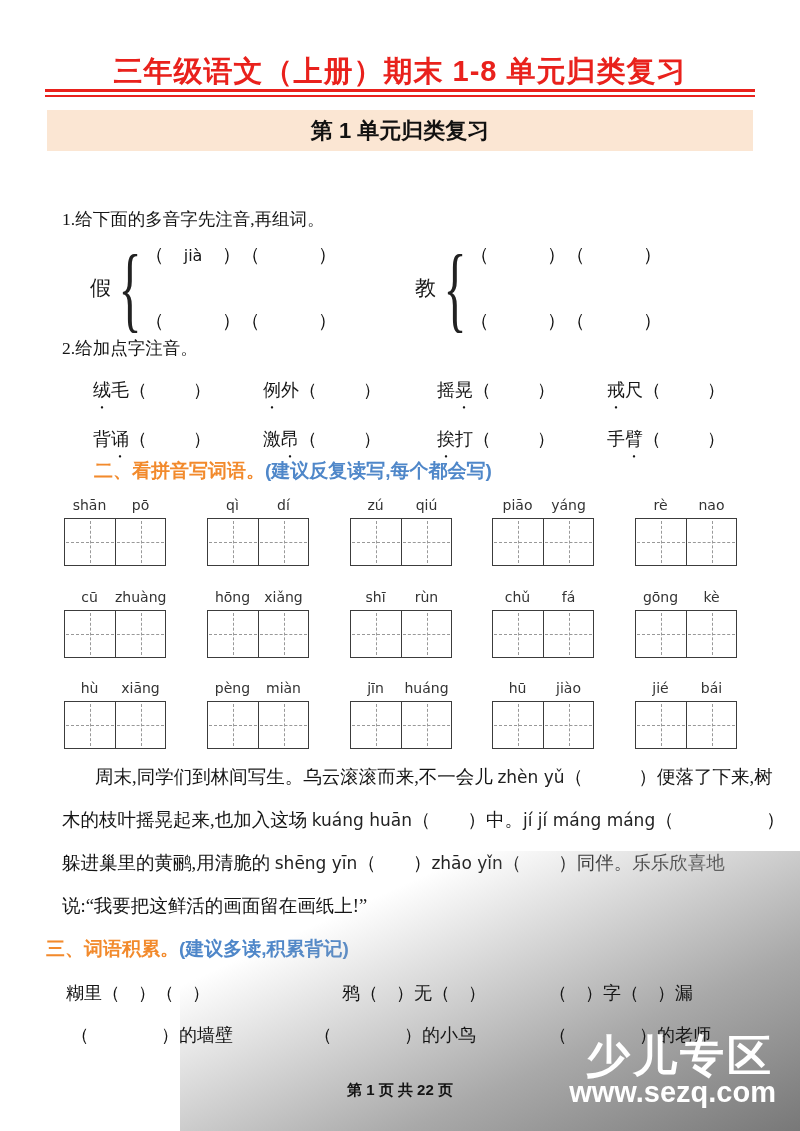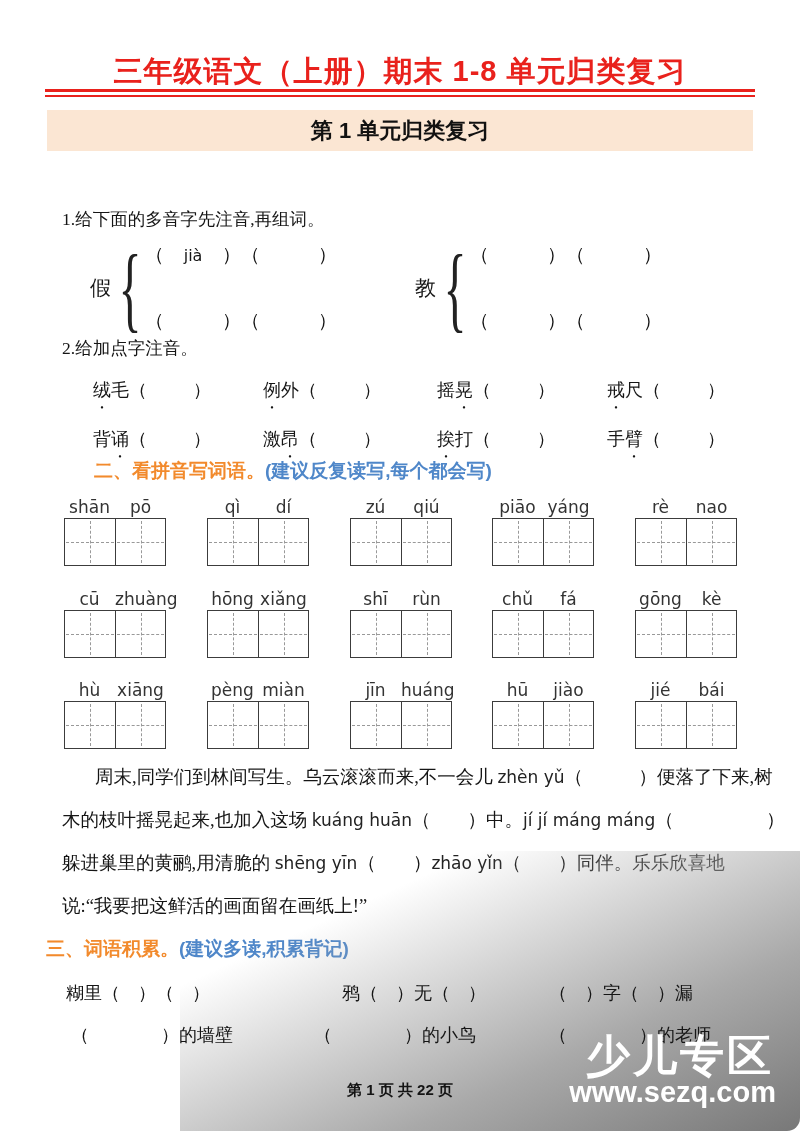--- a/index.html
+++ b/index.html
@@ -1,17 +1,17 @@
 <!DOCTYPE html>
 <html><head>
 <meta charset="utf-8">
 <style>
   html,body{margin:0;padding:0;background:#ffffff;}
   .page{position:relative;width:800px;height:1131px;background:#ffffff;overflow:hidden;
-        font-family:"Liberation Serif",serif;color:#151515;border-radius:13px;}
+        font-family:"Liberation Serif",serif;color:#151515;}
 
   
   .title{position:absolute;top:52px;left:0;right:0;text-align:center;
          font-family:"Liberation Sans",sans-serif;font-weight:bold;font-size:29px;
          color:#e9211c;letter-spacing:1px;white-space:nowrap;}
   .rule{position:absolute;top:89px;left:45px;width:710px;}
   .rule .r1{height:3px;background:#e9211c;}
   .rule .r2{height:2px;background:#e9211c;margin-top:3px;}
   .band{position:absolute;top:110px;left:47px;width:706px;height:41px;background:#fbe6d3;
         text-align:center;line-height:41px;font-family:"Liberation Sans",sans-serif;
@@ -57,21 +57,21 @@
   .py-row{position:absolute;left:0;width:800px;height:72px;}
   #pyrows .py-row:nth-child(1){top:497px;}
   #pyrows .py-row:nth-child(2){top:589px;}
   #pyrows .py-row:nth-child(3){top:680px;}
   .py-group{position:absolute;top:0;width:102px;}
   .py-row .py-group:nth-child(1){left:64px;}
   .py-row .py-group:nth-child(2){left:207px;}
   .py-row .py-group:nth-child(3){left:350px;}
   .py-row .py-group:nth-child(4){left:492px;}
   .py-row .py-group:nth-child(5){left:635px;}
-  .py-label{display:flex;height:19px;margin-bottom:2px;font-size:17px;color:#333;}
+  .py-label{display:flex;height:19px;margin-bottom:2px;font-size:14px;color:#333;}
   .py-syll{width:50%;text-align:center;white-space:nowrap;}
   .box-pair{display:flex;width:102px;height:48px;border:1.6px solid #3c3c3c;box-sizing:border-box;}
   .box-cell{position:relative;width:50%;height:100%;box-sizing:border-box;}
   .box-cell + .box-cell{border-left:1.6px solid #3c3c3c;}
   .box-cell::before{content:"";position:absolute;left:50%;top:2px;bottom:2px;border-left:1px dashed #999;}
   .box-cell::after{content:"";position:absolute;top:50%;left:1px;right:1px;border-top:1px dashed #999;}
 
   
   .para{position:absolute;top:756px;left:62px;width:700px;font-size:18.5px;}
   .para-line{line-height:43px;white-space:nowrap;}

